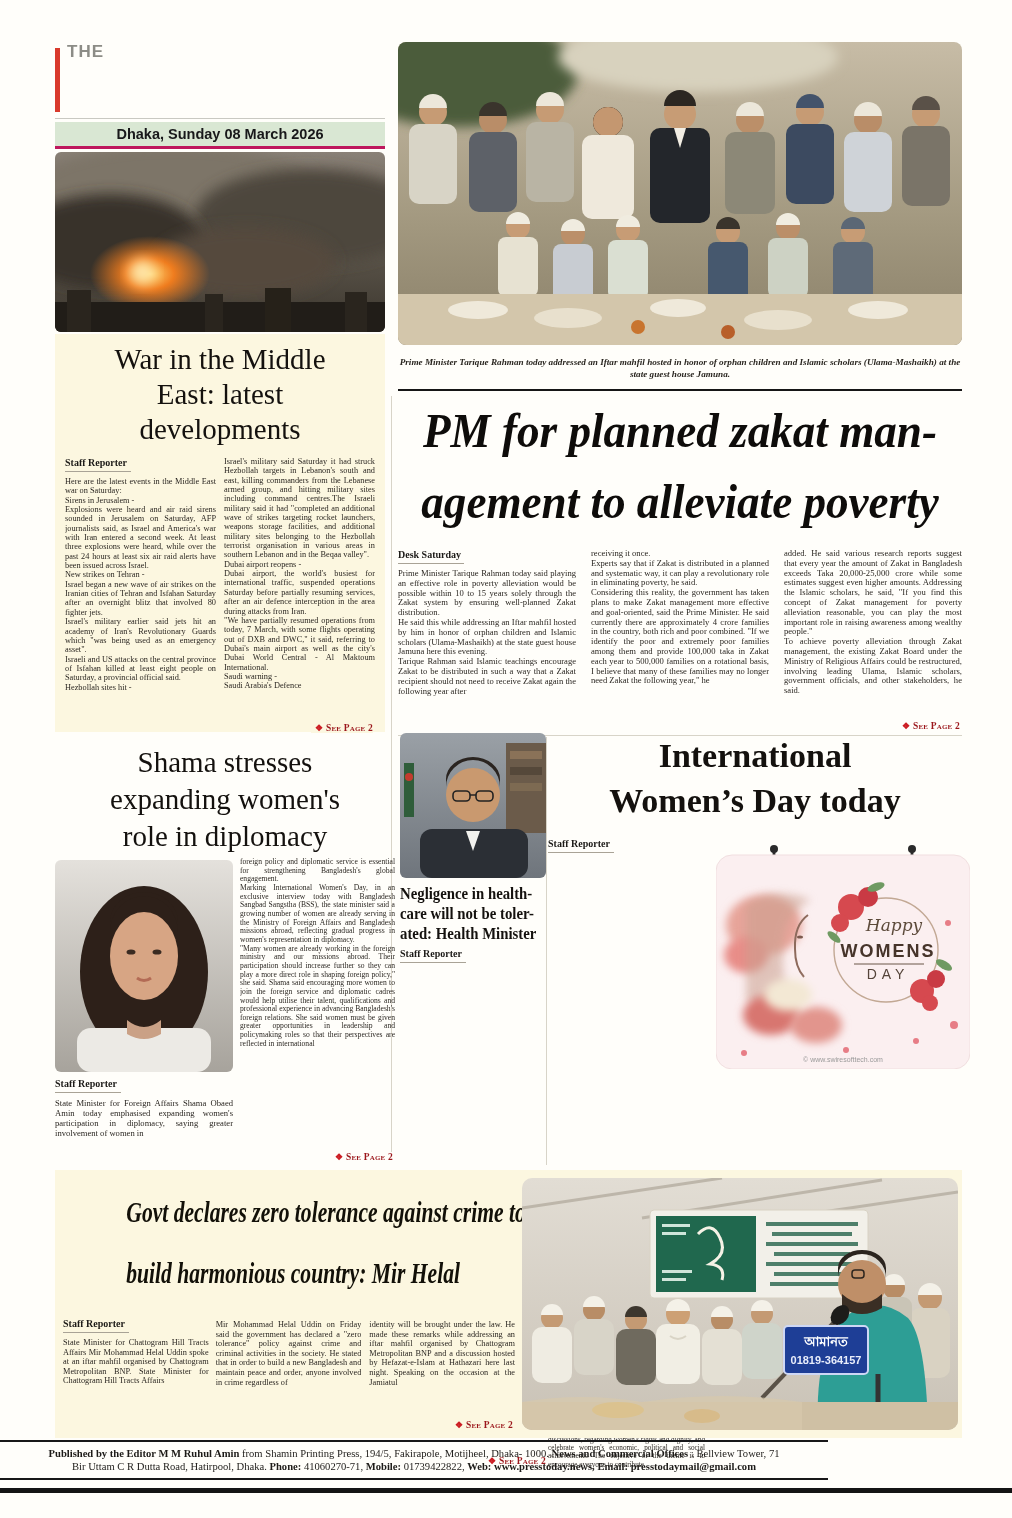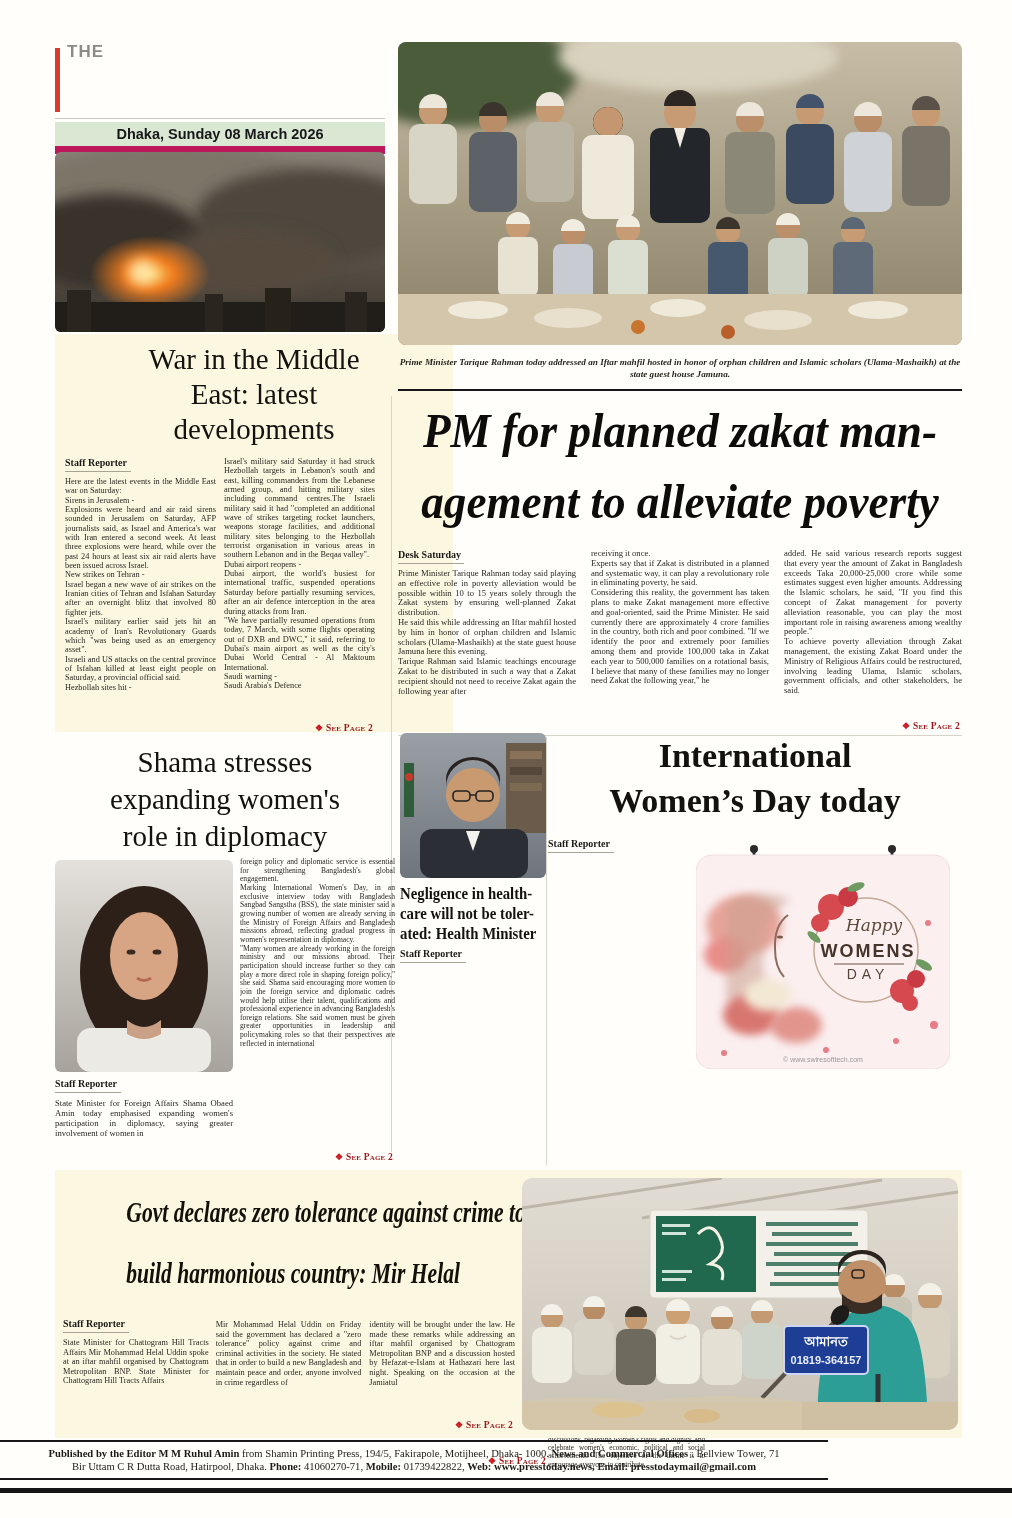--- a/index.html
+++ b/index.html
@@ -27,21 +27,21 @@
 </head>
 <body>
 
 <div id="page">
 
   <div class="abs" style="left:55px;top:40px;width:330px;height:80px;">
     <div class="abs" style="left:0;top:8px;width:5px;height:64px;background:#d93a2c;"></div>
     <div class="abs" style="left:12px;top:2px;font-family:'Liberation Sans',sans-serif;font-weight:bold;font-size:17px;letter-spacing:1px;color:#8c8c86;">THE</div>
     <div class="abs" style="left:0;top:78px;width:330px;height:1px;background:#c9c9c2;"></div>
   </div>
-  <div class="abs" style="left:55px;top:122px;width:330px;height:24px;background:#d9e7d3;border-bottom:8px solid #be185d;
+  <div class="abs" style="left:55px;top:122px;width:330px;height:24px;background:#d9e7d3;border-bottom:3px solid #be185d;
               font-family:'Liberation Sans',sans-serif;font-weight:bold;font-size:14.5px;color:#18181a;text-align:center;line-height:24px;">Dhaka, Sunday  08 March 2026</div>
 
   <div class="abs photo" style="left:55px;top:152px;width:330px;height:180px;">
     <svg width="330" height="180" viewBox="0 0 330 180">
       <defs>
         <linearGradient id="wsky" x1="0" y1="0" x2="0" y2="1">
           <stop offset="0" stop-color="#8a8177"></stop>
             <stop offset="0.5" stop-color="#5f584d"></stop>
             <stop offset="1" stop-color="#3b362e"></stop>
         </linearGradient>
@@ -62,21 +62,21 @@
       <ellipse cx="95" cy="122" rx="60" ry="38" fill="url(#wfire)"></ellipse>
       <circle cx="87" cy="120" r="12" fill="#ffeab0" filter="url(#wb)"></circle>
       <rect y="150" width="330" height="30" fill="#211d18"></rect>
       <rect x="12" y="138" width="24" height="42" fill="#2a251e"></rect>
       <rect x="150" y="142" width="18" height="38" fill="#2a251e"></rect>
       <rect x="210" y="136" width="26" height="44" fill="#262119"></rect>
       <rect x="290" y="140" width="22" height="40" fill="#2a251e"></rect>
     </svg>
   </div>
 
-  <div class="abs cream" style="left:55px;top:334px;width:398px;height:398px;">
+  <div class="abs cream" style="left:55px;top:334px;width:330px;height:398px;">
     <div class="headline" style="margin-top:8px;font-size:29px;line-height:35px;">War in the Middle
 East: latest
 developments</div>
     <div class="cols" style="margin:10px 10px 0 10px;">
       <div class="relbox" style="width:151px;height:276px;margin-right:8px;">
         <div class="byline">Staff Reporter</div>
         <div class="byrule"></div>
         <div class="body-txt" style="font-size:8.3px;line-height:9.35px;">Here are the latest events in the Middle East war on Saturday:
 Sirens in Jerusalem -
 Explosions were heard and air raid sirens sounded in Jerusalem on Saturday, AFP journalists said, as Israel and America's war with Iran entered a second week. At least three explosions were heard, while over the past 24 hours at least six air raid alerts have been issued across Israel.
@@ -311,21 +311,21 @@
   <div class="abs headline hl-bold" style="left:548px;top:733px;width:414px;font-size:34px;line-height:45px;">International
 Women’s Day today</div>
   <div class="abs" style="left:548px;top:838px;width:157px;">
     <div class="byline">Staff Reporter</div>
     <div class="byrule"></div>
   </div>
   <div class="abs relbox" style="left:548px;top:860px;width:157px;height:208px;">
     <div class="body-txt" style="font-size:7.2px;line-height:8.2px;">International Women's Day will be observed tomorrow across the country as elsewhere in the world with the theme 'Digit ALL: Innovation and technology for gender equality'. President and Prime Minister have issued separate messages marking the day. The United Nations has been observing the day as International Women's Day since 1975. The theme of day this year is- "GIVE TO GAIN". The day will be celebrated worldwide through various programmes to highlight the need for immediate action, not just discussions, regarding women's rights and dignity, and celebrate women's economic, political and social achievements. The objective of the theme is to encourage everyone to contribute</div>
   </div>
 
-  <div class="abs" style="left:680px;top:845px;width:216px;height:224px;padding-left:16px;">
+  <div class="abs" style="left:700px;top:845px;width:216px;height:224px;padding-left:16px;">
     <svg width="254" height="224" viewBox="0 0 254 224">
       <defs>
         <filter id="cb" x="-40%" y="-40%" width="180%" height="180%">
             <feGaussianBlur stdDeviation="4"></feGaussianBlur>
           </filter>
       </defs>
 
       <g>
           <circle cx="58" cy="4" r="4" fill="#2a2a2a"></circle>
           <rect x="56.6" y="6" width="2.8" height="8" fill="#2a2a2a"></rect>

